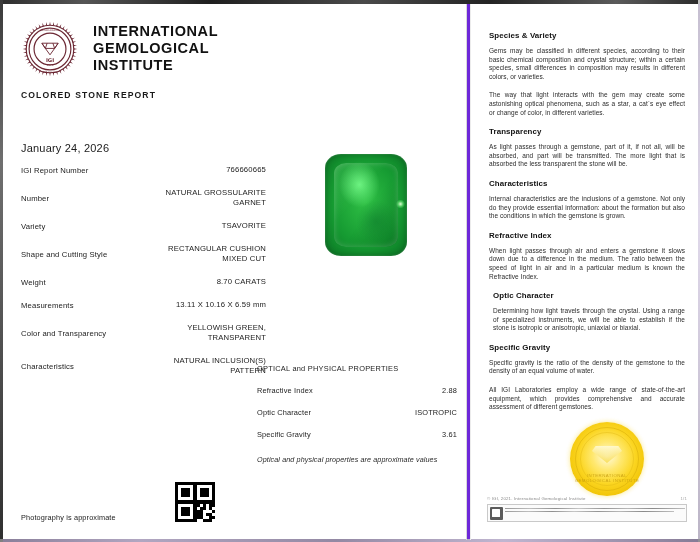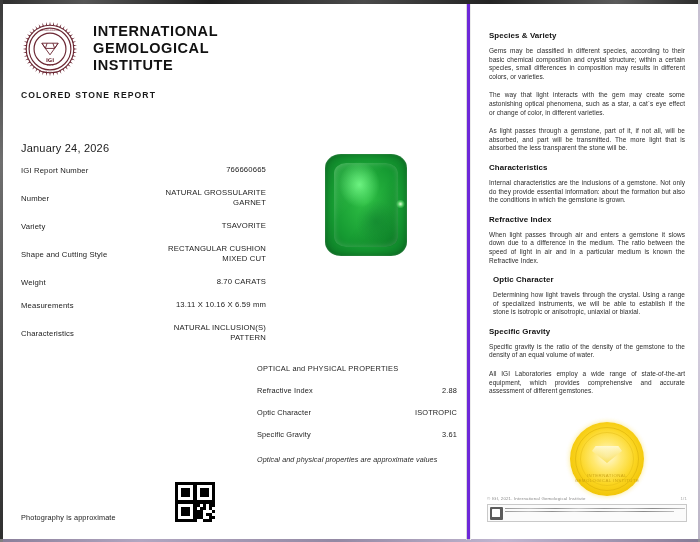--- a/index.html
+++ b/index.html
@@ -346,20 +346,24 @@
           </div>
           <div class="det-row">
             <div class="det-label">Weight</div>
             <div class="det-value">8.70 CARATS</div>
           </div>
           <div class="det-row">
             <div class="det-label">Measurements</div>
             <div class="det-value">13.11 X 10.16 X 6.59 mm</div>
           </div>
           <div class="det-row">
+            <div class="det-label">Color and Transparency</div>
+            <div class="det-value">YELLOWISH GREEN,<br>TRANSPARENT</div>
+          </div>
+          <div class="det-row">
             <div class="det-label">Characteristics</div>
             <div class="det-value">NATURAL INCLUSION(S)<br>PATTERN</div>
           </div>
         </div>
     </div>
 
     <div class="gem-wrap">
       <div class="gem">
         <div class="gem-facet"></div>
         <div class="gem-spark"></div>
@@ -564,20 +568,21 @@
   <div class="fold2"></div>
 
   <div class="right-leaf">
     <div class="info" id="info-sections">
         <div class="sec">
           <h3>Species &amp; Variety</h3>
           <p>Gems may be classified in different species, according to their basic chemical composition and crystal structure; within a certain species, small differences in composition may results in different colors, or varieties.</p>
           <p>The way that light interacts with the gem may create some astonishing optical phenomena, such as a star, a cat`s eye effect or change of color, in different varieties.</p>
         </div>
         <div class="sec">
+          <h3>Transparency</h3>
           <p>As light passes through a gemstone, part of it, if not all, will be absorbed, and part will be transmitted. The more light that is absorbed the less transparent the stone will be.</p>
         </div>
         <div class="sec">
           <h3>Characteristics</h3>
           <p>Internal characteristics are the inclusions of a gemstone. Not only do they provide essential information: about the formation but also the conditions in which the gemstone is grown.</p>
         </div>
         <div class="sec">
           <h3>Refractive Index</h3>
           <p>When light passes through air and enters a gemstone it slows down due to a difference in the medium. The ratio between the speed of light in air and in a particular medium is known the Refractive Index.</p>
         </div>

